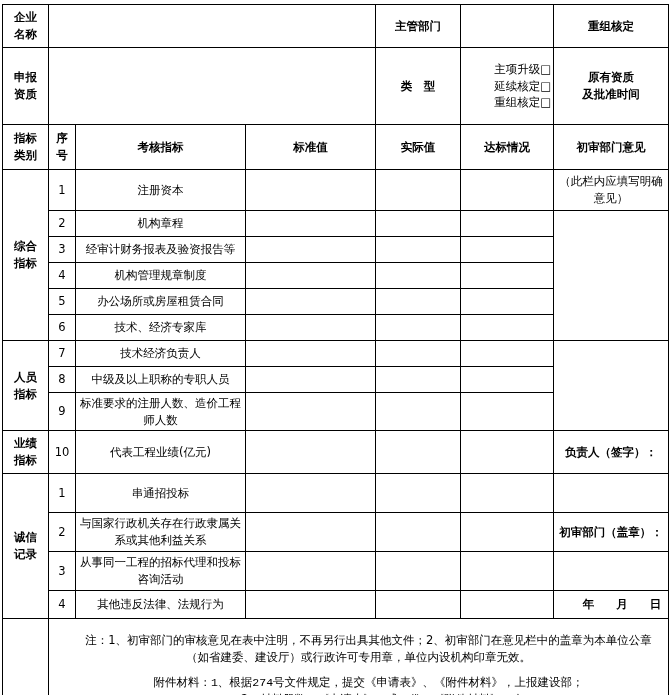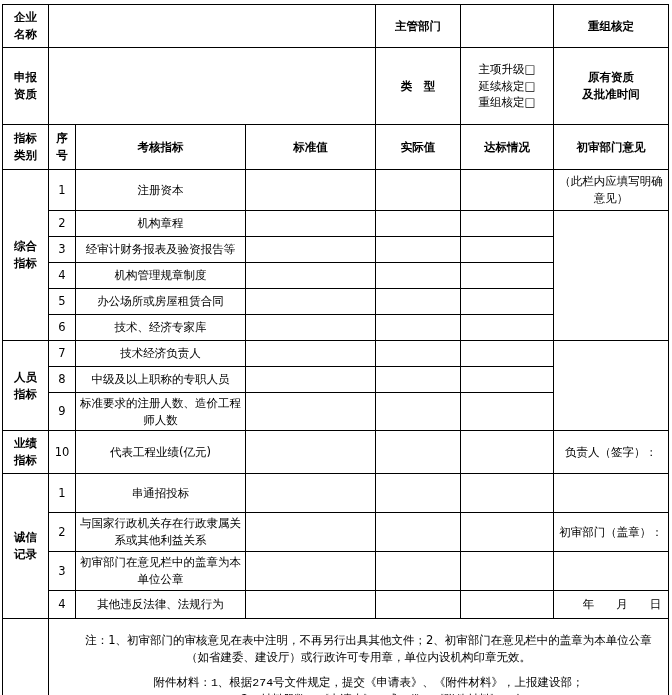--- a/index.html
+++ b/index.html
@@ -35,25 +35,25 @@
     line-height:1.65;
     padding:5px 8px 8px 6px;
     vertical-align:top;
   }
   .note-p{margin:0;text-indent:0;}
   .note-p.ind{text-indent:20px;}
   .note-gap{height:9px;}
   .note-sub{margin:0;text-indent:20px;font-family:Liberation Mono, monospace;}
   .note-sub2{margin:0;text-indent:60px;}
   .type-opts{line-height:1.5;font-size:11px;text-align:center;}
-  .sign{text-align:left;padding-left:4px;font-weight:normal;line-height:1.5;}
-  .ymd{text-align:right;padding-right:6px;letter-spacing:0;font-size:11px;}
+  .sign{text-align:left;padding-left:4px;font-weight:bold;line-height:1.5;}
+  .ymd{text-align:right;padding-right:6px;letter-spacing:0;font-size:11px;font-weight:bold;}
   .ymd span{margin-left:22px;}
   .paren{font-size:11px;line-height:1.5;}
-  .chk{font-family:"DejaVu Sans",sans-serif;}
+  .chk{font-family:"DejaVu Sans",sans-serif;text-align:right;}
 </style>
 </head>
 <body>
 
 <div class="sheet">
 <table class="form">
   <colgroup>
     <col style="width:46px">
     <col style="width:27px">
     <col style="width:170px">
@@ -186,21 +186,21 @@
   <tr>
     <td class="idx" style="height:36px">2</td>
     <td class="item">与国家行政机关存在行政隶属关系或其他利益关系</td>
     <td></td>
     <td></td>
     <td></td>
     <td class="sign">初审部门（盖章）：</td>
   </tr>
   <tr>
     <td class="idx" style="height:36px">3</td>
-    <td class="item">初审部门在意见栏中的盖章为本单位公章</td>
+    <td class="item">从事同一工程的招标代理和投标咨询活动</td>
     <td></td>
     <td></td>
     <td></td>
     <td></td>
   </tr>
   <tr>
     <td class="idx" style="height:25px">4</td>
     <td class="item">其他违反法律、法规行为</td>
     <td></td>
     <td></td>

